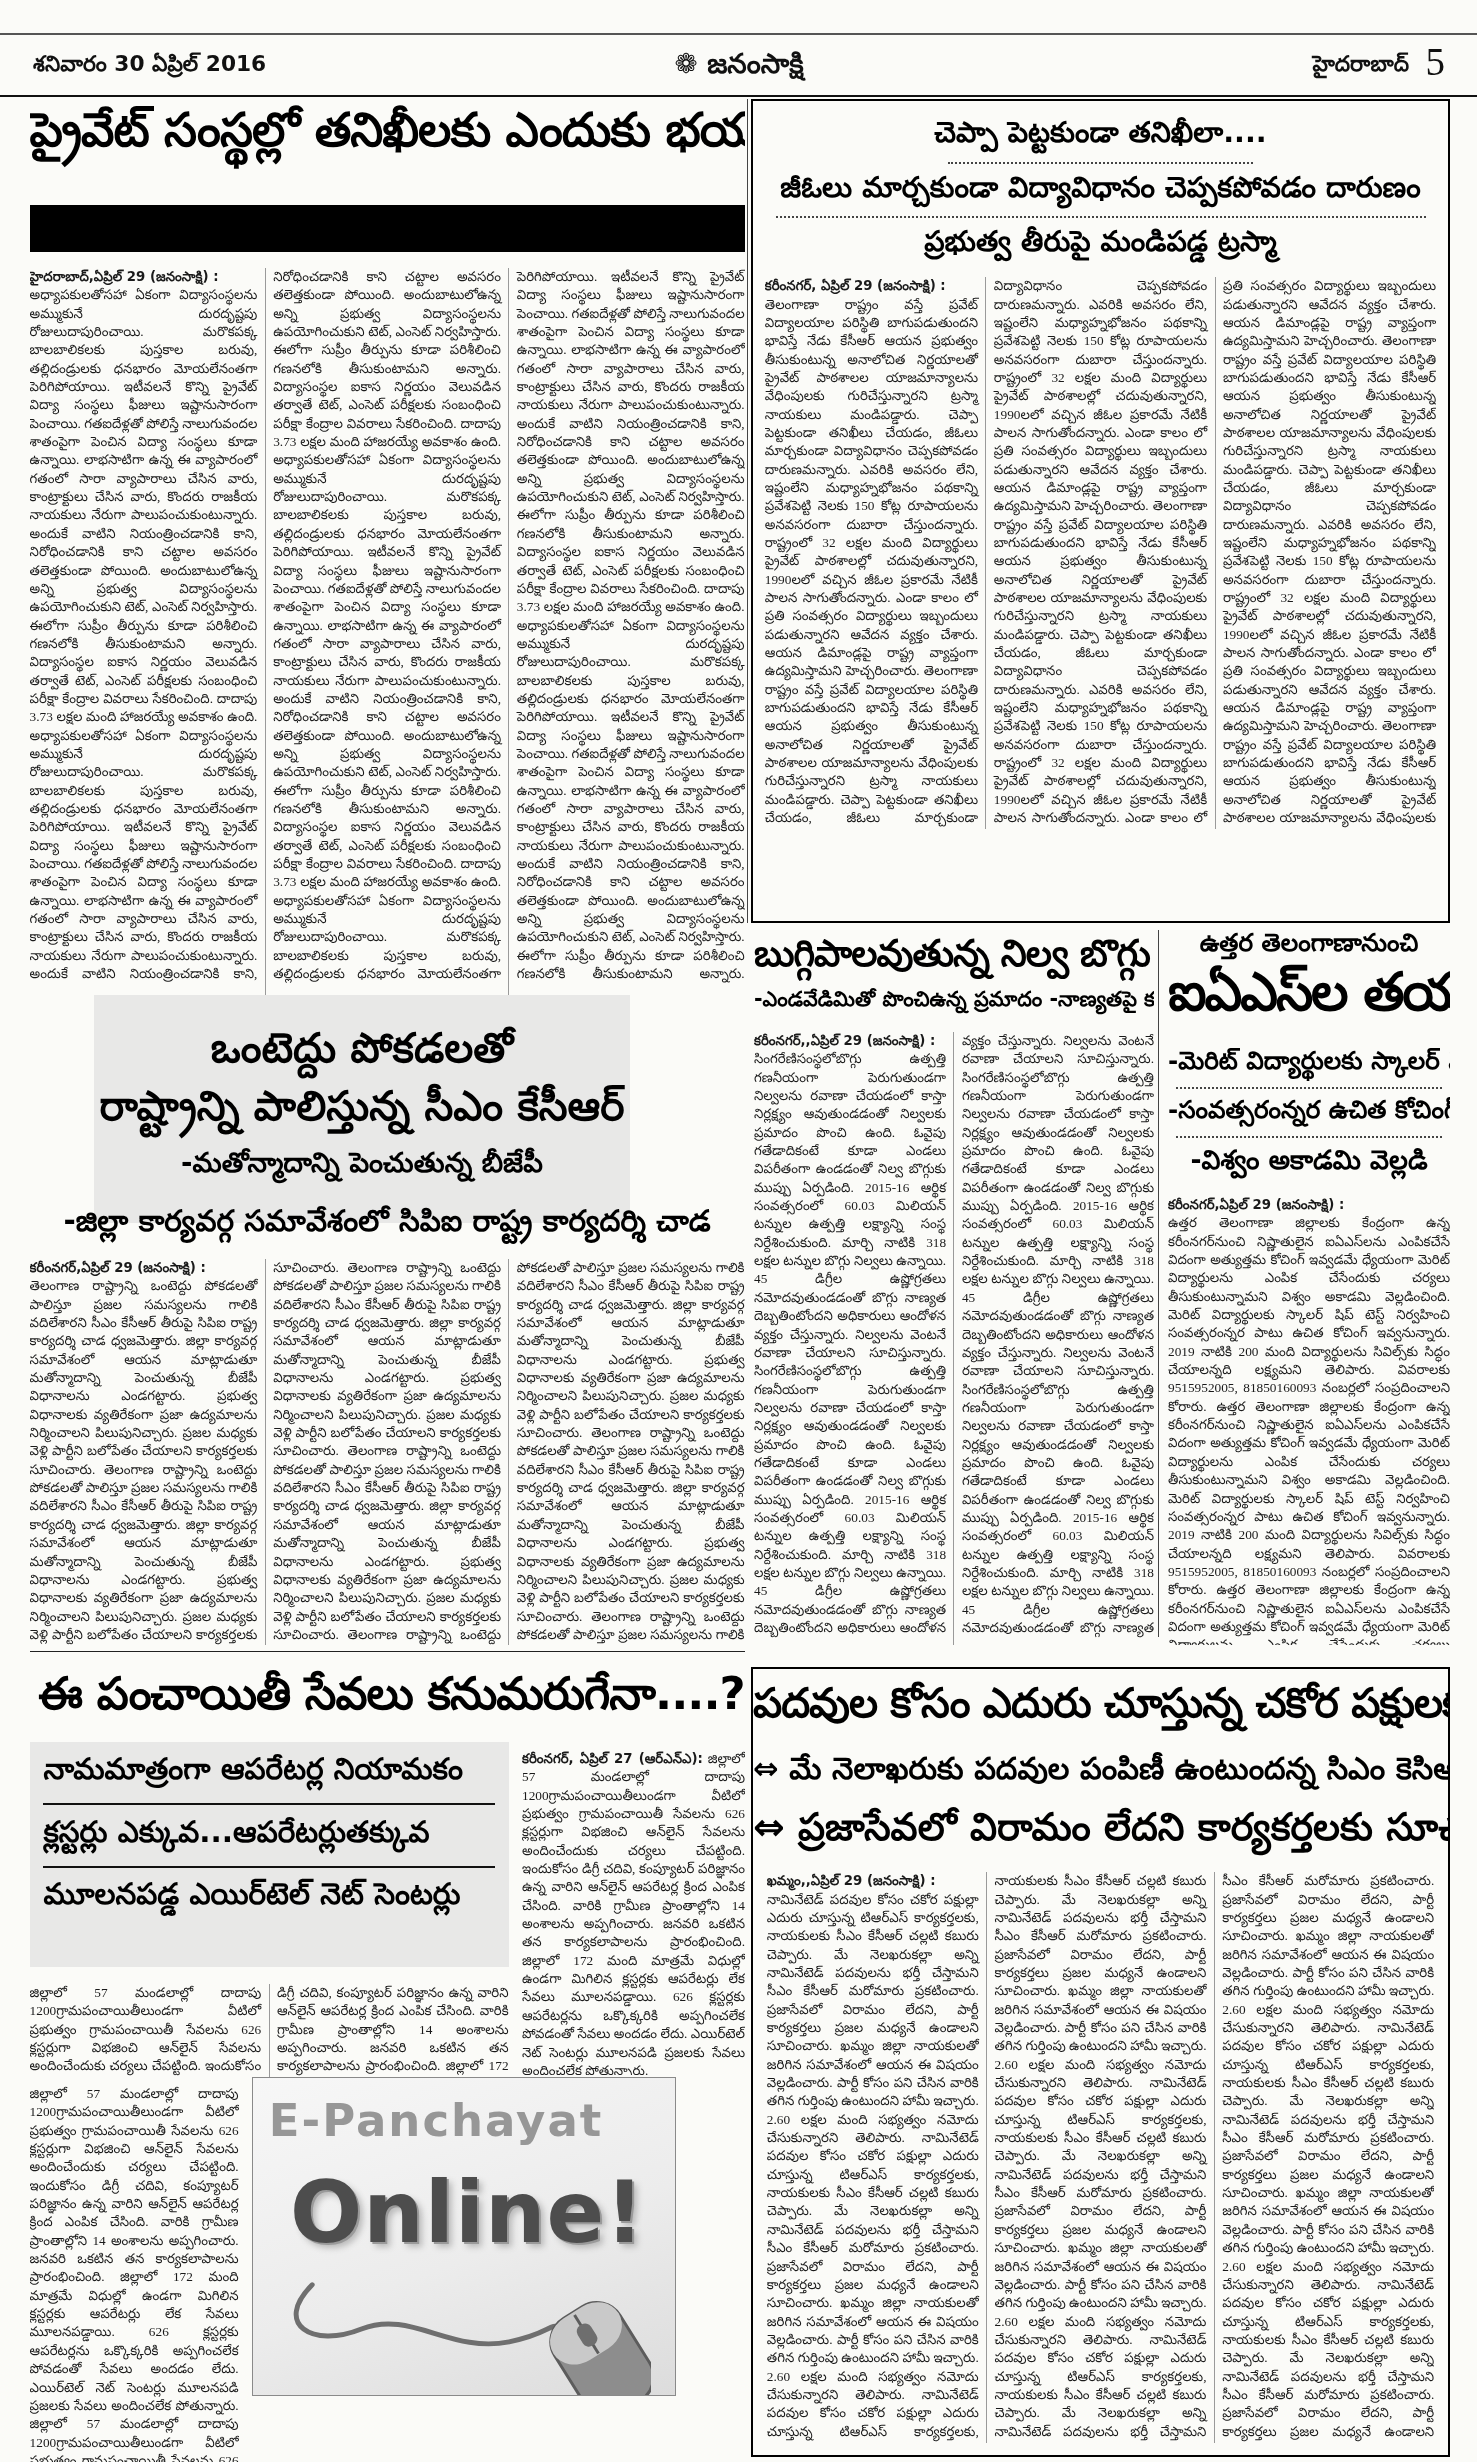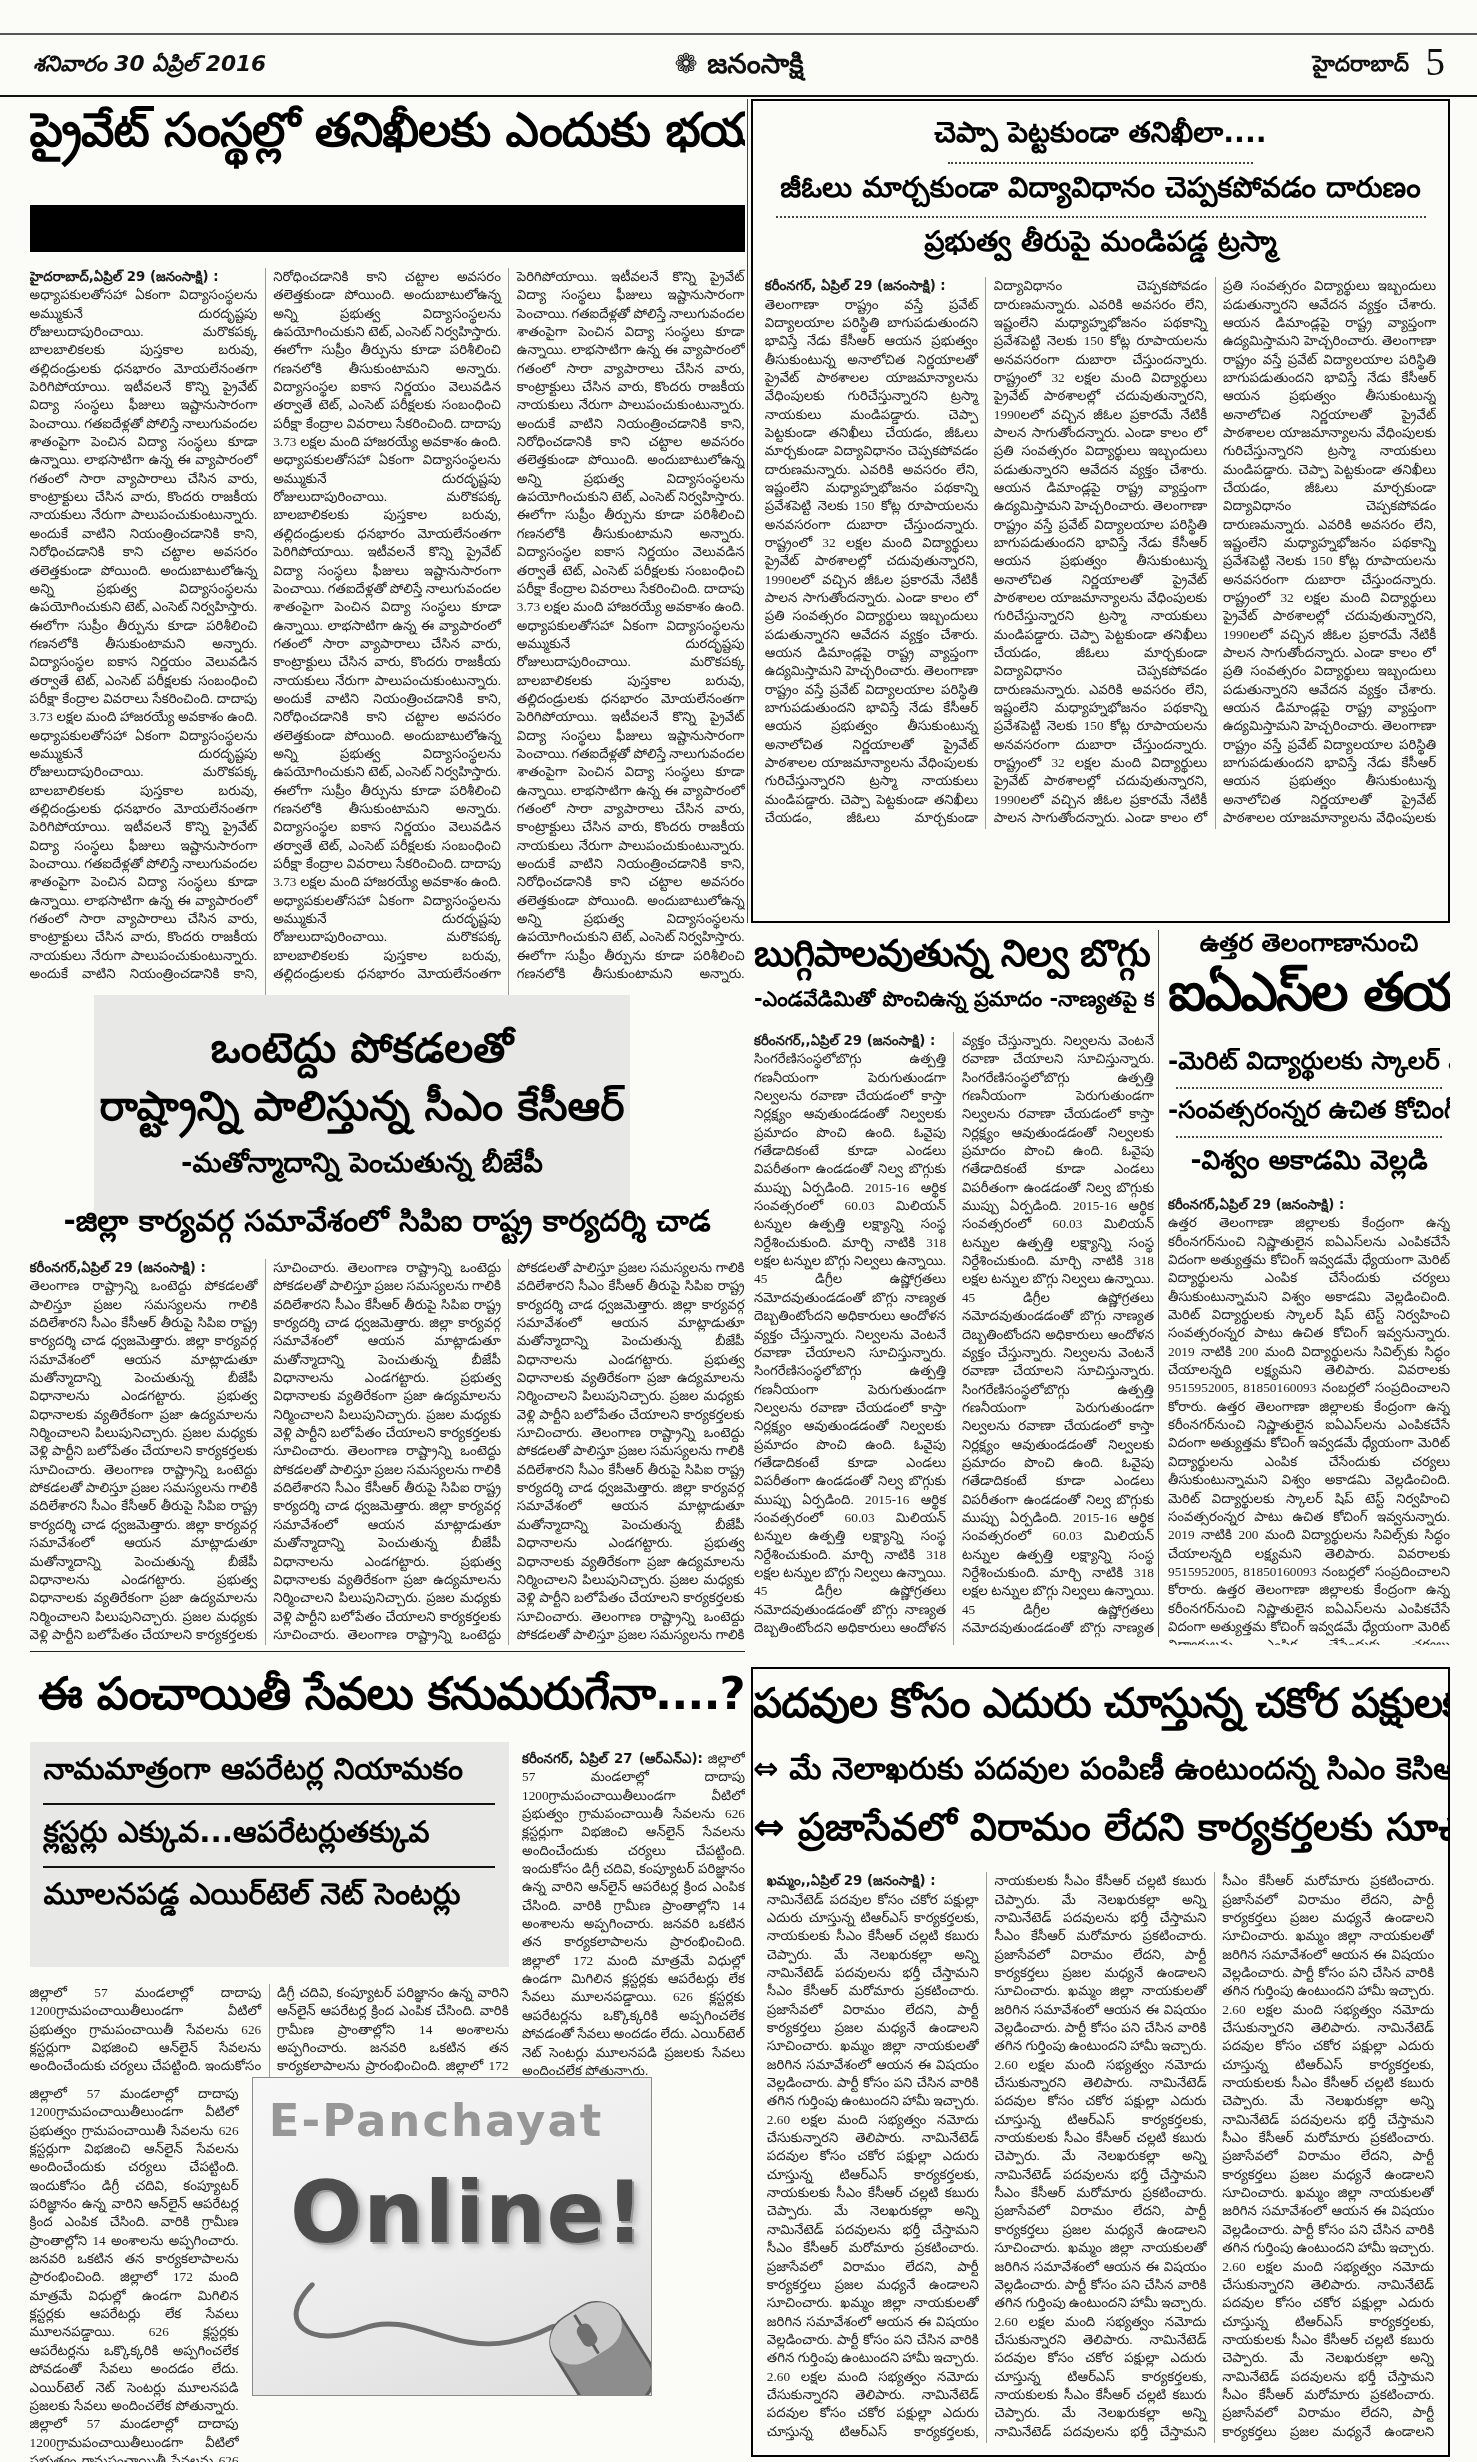--- a/index.html
+++ b/index.html
@@ -28,21 +28,21 @@
   #ep-line1{color:#979797;font-weight:700;letter-spacing:2px;}
   #ep-line2{color:#4d4d4d;font-weight:900;letter-spacing:1px;
             text-shadow:2px 2px 0 #9a9a9a,4.9px 4.9px 6.9px #b9b9b9;}
 </style>
 </head>
 <body>
 
 <div id="page">
 
   <div class="abs" style="left:0;top:33px;width:1478px;border-top:2px solid #555;"></div>
-  <div class="abs sans" style="left:33px;top:51px;font-size:21.7px;font-weight:700;font-style:italic;">శనివారం 30 ఏప్రిల్ 2016</div>
+  <div class="abs sans" style="left:33px;top:51px;font-size:21.7px;font-weight:700;">శనివారం 30 ఏప్రిల్ 2016</div>
   <div class="abs sans" style="left:0;top:47px;width:1478px;text-align:center;font-size:27.6px;font-weight:900;">
     <span>❁</span>
     <span>జనంసాక్షి</span>
   </div>
   <div class="abs sans" style="right:69px;top:51px;font-size:21.7px;font-weight:700;">హైదరాబాద్</div>
   <div class="abs" style="right:33px;top:39px;font-size:39px;font-family:'Liberation Serif',serif;">5</div>
   <div class="abs" style="left:0;top:95px;width:1478px;border-top:2px solid #111;"></div>
 
   <div class="abs hl nowrap" style="left:29.6px;top:102px;width:715px;font-size:47px;letter-spacing:-1px;">ప్రైవేట్ సంస్థల్లో తనిఖీలకు ఎందుకు భయపడుతున్నారు</div>
   <div class="abs barblack center subb" style="left:29.6px;top:205px;width:715px;height:47px;line-height:47px;font-size:27.6px;">సిఎం నిర్ణయాన్ని స్వాగతిస్తున్న పేరెంట్స్ కమిటీలు</div>
@@ -76,21 +76,21 @@
     <span class="dl">కరీంనగర్, ఏప్రిల్ 27 (ఆర్ఎన్ఎ):</span>
     <span class="bodytext">జిల్లాలో 57 మండలాల్లో దాదాపు 1200గ్రామపంచాయితీలుండగా వీటిలో ప్రభుత్వం గ్రామపంచాయితీ సేవలను 626 క్లస్టర్లుగా విభజించి ఆన్‌లైన్ సేవలను అందించేందుకు చర్యలు చేపట్టింది. ఇందుకోసం డిగ్రీ చదివి, కంప్యూటర్ పరిజ్ఞానం ఉన్న వారిని ఆన్‌లైన్ ఆపరేటర్ల క్రింద ఎంపిక చేసింది. వారికి గ్రామీణ ప్రాంతాల్లోని 14 అంశాలను అప్పగించారు. జనవరి ఒకటిన తన కార్యకలాపాలను ప్రారంభించింది. జిల్లాలో 172 మంది మాత్రమే విధుల్లో ఉండగా మిగిలిన క్లస్టర్లకు ఆపరేటర్లు లేక సేవలు మూలనపడ్డాయి. 626 క్లస్టర్లకు ఆపరేటర్లను ఒక్కొక్కరికి అప్పగించలేక పోవడంతో సేవలు అందడం లేదు. ఎయిర్‌టెల్ నెట్ సెంటర్లు మూలనపడి ప్రజలకు సేవలు అందించలేక పోతున్నారు.</span>
   </div>
   <div class="abs body cols2" style="left:29.6px;top:1976px;width:479px;height:93px;">
     <span class="bodytext">జిల్లాలో 57 మండలాల్లో దాదాపు 1200గ్రామపంచాయితీలుండగా వీటిలో ప్రభుత్వం గ్రామపంచాయితీ సేవలను 626 క్లస్టర్లుగా విభజించి ఆన్‌లైన్ సేవలను అందించేందుకు చర్యలు చేపట్టింది. ఇందుకోసం డిగ్రీ చదివి, కంప్యూటర్ పరిజ్ఞానం ఉన్న వారిని ఆన్‌లైన్ ఆపరేటర్ల క్రింద ఎంపిక చేసింది. వారికి గ్రామీణ ప్రాంతాల్లోని 14 అంశాలను అప్పగించారు. జనవరి ఒకటిన తన కార్యకలాపాలను ప్రారంభించింది. జిల్లాలో 172 మంది మాత్రమే విధుల్లో ఉండగా మిగిలిన క్లస్టర్లకు ఆపరేటర్లు లేక సేవలు మూలనపడ్డాయి. 626 క్లస్టర్లకు ఆపరేటర్లను ఒక్కొక్కరికి అప్పగించలేక పోవడంతో సేవలు అందడం లేదు. ఎయిర్‌టెల్ నెట్ సెంటర్లు మూలనపడి ప్రజలకు సేవలు అందించలేక పోతున్నారు.</span>
   </div>
   <div class="abs body" style="left:29.6px;top:2077px;width:209px;height:382px;">
     <span class="bodytext">జిల్లాలో 57 మండలాల్లో దాదాపు 1200గ్రామపంచాయితీలుండగా వీటిలో ప్రభుత్వం గ్రామపంచాయితీ సేవలను 626 క్లస్టర్లుగా విభజించి ఆన్‌లైన్ సేవలను అందించేందుకు చర్యలు చేపట్టింది. ఇందుకోసం డిగ్రీ చదివి, కంప్యూటర్ పరిజ్ఞానం ఉన్న వారిని ఆన్‌లైన్ ఆపరేటర్ల క్రింద ఎంపిక చేసింది. వారికి గ్రామీణ ప్రాంతాల్లోని 14 అంశాలను అప్పగించారు. జనవరి ఒకటిన తన కార్యకలాపాలను ప్రారంభించింది. జిల్లాలో 172 మంది మాత్రమే విధుల్లో ఉండగా మిగిలిన క్లస్టర్లకు ఆపరేటర్లు లేక సేవలు మూలనపడ్డాయి. 626 క్లస్టర్లకు ఆపరేటర్లను ఒక్కొక్కరికి అప్పగించలేక పోవడంతో సేవలు అందడం లేదు. ఎయిర్‌టెల్ నెట్ సెంటర్లు మూలనపడి ప్రజలకు సేవలు అందించలేక పోతున్నారు. జిల్లాలో 57 మండలాల్లో దాదాపు 1200గ్రామపంచాయితీలుండగా వీటిలో ప్రభుత్వం గ్రామపంచాయితీ సేవలను 626 క్లస్టర్లుగా విభజించి ఆన్‌లైన్ సేవలను అందించేందుకు చర్యలు చేపట్టింది. ఇందుకోసం డిగ్రీ చదివి, కంప్యూటర్ పరిజ్ఞానం ఉన్న వారిని ఆన్‌లైన్ ఆపరేటర్ల క్రింద ఎంపిక చేసింది. వారికి గ్రామీణ ప్రాంతాల్లోని 14 అంశాలను అప్పగించారు. జనవరి ఒకటిన తన కార్యకలాపాలను ప్రారంభించింది. జిల్లాలో 172 మంది మాత్రమే విధుల్లో ఉండగా మిగిలిన క్లస్టర్లకు ఆపరేటర్లు లేక సేవలు మూలనపడ్డాయి. 626 క్లస్టర్లకు ఆపరేటర్లను ఒక్కొక్కరికి అప్పగించలేక పోవడంతో సేవలు అందడం లేదు. ఎయిర్‌టెల్ నెట్ సెంటర్లు మూలనపడి ప్రజలకు సేవలు అందించలేక పోతున్నారు.</span>
   </div>
 
-  <div id="epimg" class="abs" style="left:252px;top:2077px;width:398px;height:317px;">
+  <div id="epimg" class="abs" style="left:252px;top:2077px;width:398px;height:317px;padding-left:24px;">
     <div id="ep-line1" class="sans" style="position:absolute;left:15.8px;top:15.8px;font-size:45px;">E-Panchayat</div>
     <div id="ep-line2" class="sans" style="position:absolute;left:37px;top:85px;font-size:85px;">Online!</div>
     <svg width="398" height="317" viewBox="0 0 404 322" style="position:absolute;left:0;top:0;">
       <path d="M60 210 C 20 250, 60 275, 110 255 C 160 235, 200 280, 260 268 C 300 260, 300 250, 312 252" fill="none" stroke="#6f6f6f" stroke-width="5" stroke-linecap="round"></path>
       <g transform="rotate(-32 340 270)">
         <rect x="305" y="235" rx="28" ry="28" width="78" height="112" fill="#8d8d8d" stroke="#5c5c5c" stroke-width="3"></rect>
         <rect x="305" y="235" rx="28" ry="28" width="78" height="50" fill="#c9c9c9"></rect>
         <line x1="344" y1="238" x2="344" y2="284" stroke="#5c5c5c" stroke-width="3"></line>
         <rect x="336" y="250" width="16" height="24" rx="7" fill="#6e6e6e"></rect>
       </g>

